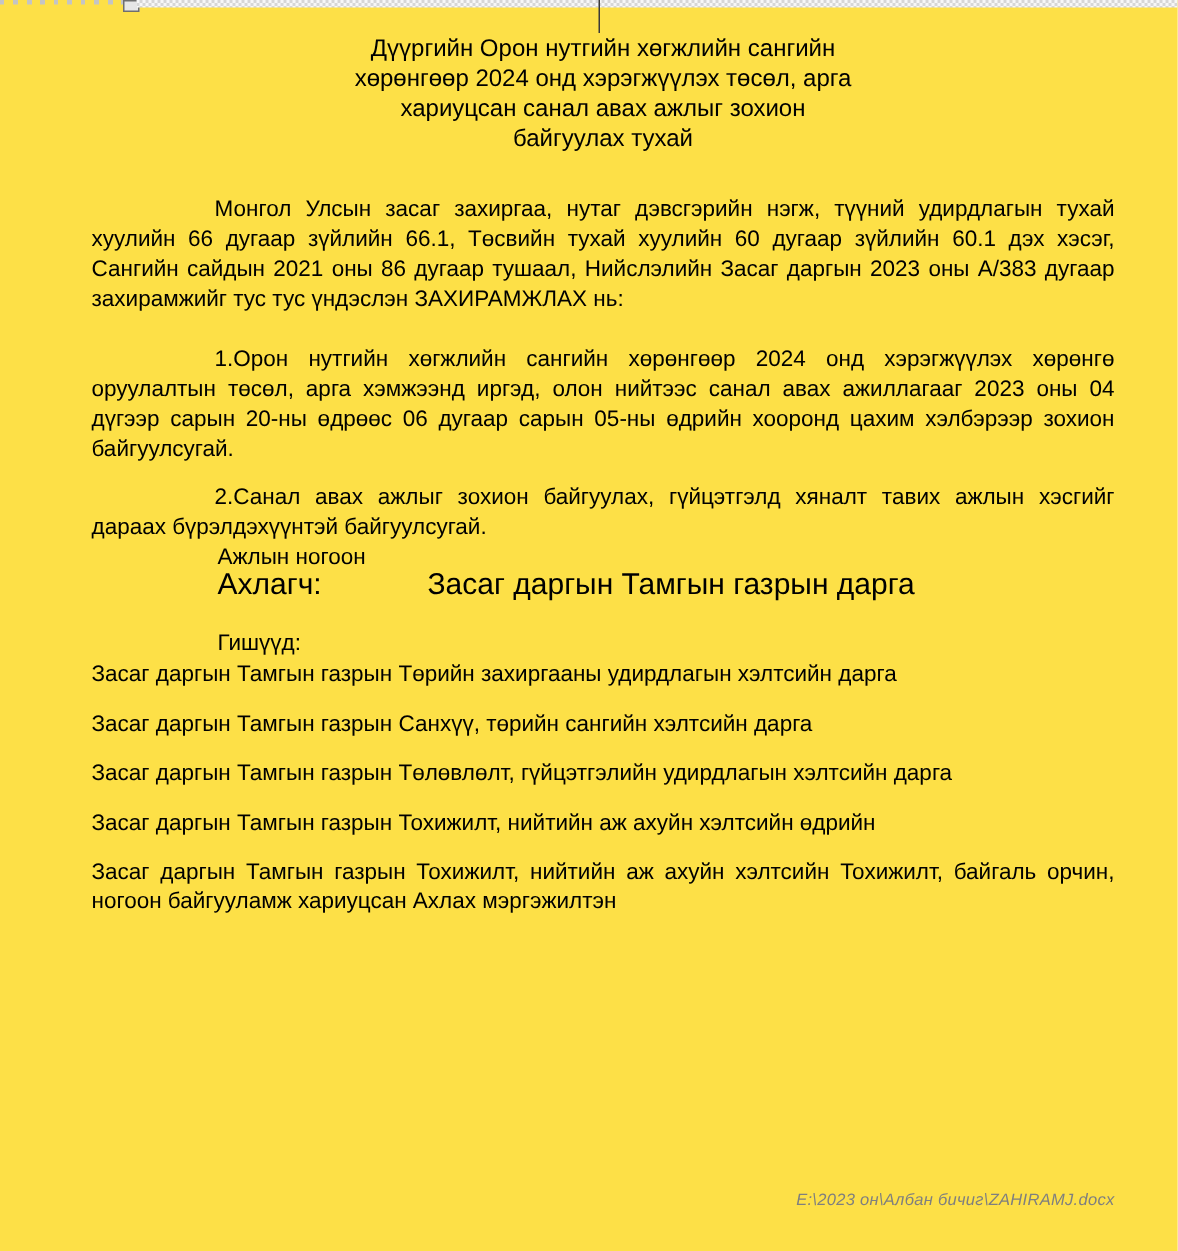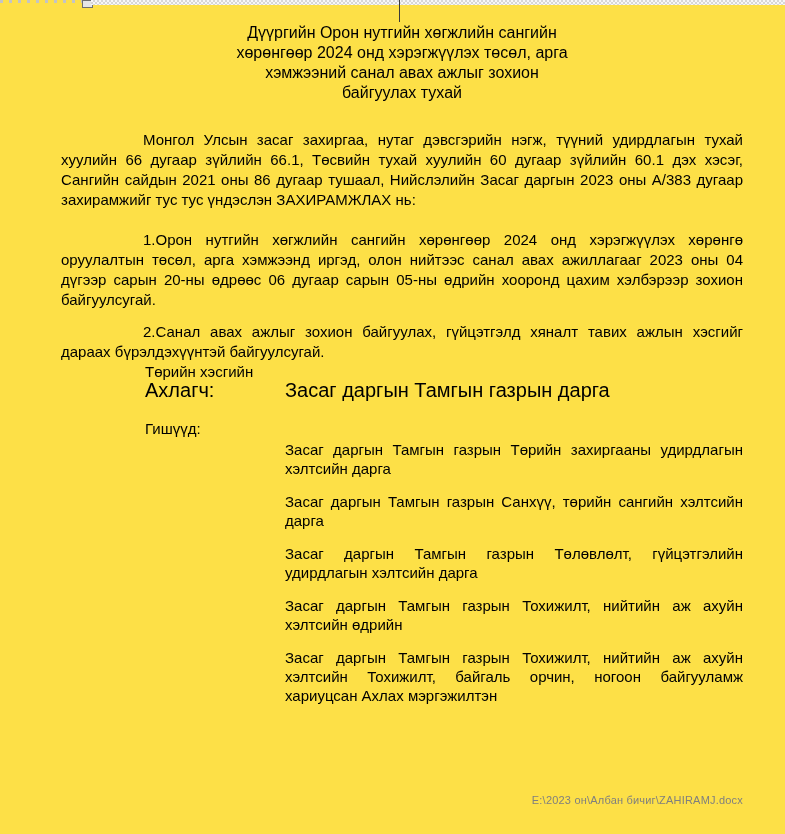--- a/index.html
+++ b/index.html
@@ -37,55 +37,55 @@
   }
   .para.p2 { margin-bottom:12px; }
   .para.p3 { margin-bottom:0; }
 
   .lbl { font-size:15px; line-height:19px; margin-left:84px; }
   .row { display:flex; font-size:20px; line-height:19px; }
   .row .lblcol { width:224px; padding-left:84px; box-sizing:border-box; flex:none; }
   .row .valcol { flex:1; }
 
   .members-label { margin-top:19px; }
-  .members { margin-left:224px; margin-top:2px; }
+  .members { margin-top:2px; }
   .member {
     font-size:15px; line-height:19px; text-align:justify; margin:0 0 14px 0;
   }
 
   .footer {
     position:absolute; right:42px; top:794px;
-    font-size:11px; color:#7f7f7f; letter-spacing:0.2px;
+    font-size:11px; color:#7f7f7f; letter-spacing:0.2px;font-style:italic;
   }
 </style>
 </head>
 <body>
 
 <div class="page">
 
   <div class="top-dotted"></div>
   <div class="top-box"></div>
   <div class="top-checker"></div>
   <div class="caret"></div>
 
   <div class="doc">
 
     <div class="title">
       <span>Дүүргийн Орон нутгийн хөгжлийн сангийн</span>
       <span>хөрөнгөөр 2024 онд хэрэгжүүлэх төсөл, арга</span>
-      <span>хэмжээний санал авах ажлыг зохион</span>
+      <span>хариуцсан санал авах ажлыг зохион</span>
       <span>байгуулах тухай</span>
     </div>
 
     <p class="para p1">Монгол Улсын засаг захиргаа, нутаг дэвсгэрийн нэгж, түүний удирдлагын тухай хуулийн 66 дугаар зүйлийн 66.1, Төсвийн тухай хуулийн 60 дугаар зүйлийн 60.1 дэх хэсэг, Сангийн сайдын 2021 оны 86 дугаар тушаал, Нийслэлийн Засаг даргын 2023 оны А/383 дугаар захирамжийг тус тус үндэслэн ЗАХИРАМЖЛАХ нь:</p>
     <p class="para p2">1.Орон нутгийн хөгжлийн сангийн хөрөнгөөр 2024 онд хэрэгжүүлэх хөрөнгө оруулалтын төсөл, арга хэмжээнд иргэд, олон нийтээс санал авах ажиллагааг 2023 оны 04 дүгээр сарын 20-ны өдрөөс 06 дугаар сарын 05-ны өдрийн хооронд цахим хэлбэрээр зохион байгуулсугай.</p>
     <p class="para p3">2.Санал авах ажлыг зохион байгуулах, гүйцэтгэлд хяналт тавих ажлын хэсгийг дараах бүрэлдэхүүнтэй байгуулсугай.</p>
 
     <div class="committee">
-      <div class="lbl">Төрийн хэсгийн</div>
+      <div class="lbl">Ажлын ногоон</div>
       <div class="row">
         <div class="lblcol">Ахлагч:</div>
         <div class="valcol">Засаг даргын Тамгын газрын дарга</div>
       </div>
       <div class="lbl members-label">Гишүүд:</div>
       <div class="members">
         <p class="member">Засаг даргын Тамгын газрын Төрийн захиргааны удирдлагын хэлтсийн дарга</p>
         <p class="member">Засаг даргын Тамгын газрын Санхүү, төрийн сангийн хэлтсийн дарга</p>
         <p class="member">Засаг даргын Тамгын газрын Төлөвлөлт, гүйцэтгэлийн удирдлагын хэлтсийн дарга</p>
         <p class="member">Засаг даргын Тамгын газрын Тохижилт, нийтийн аж ахуйн хэлтсийн өдрийн</p>

